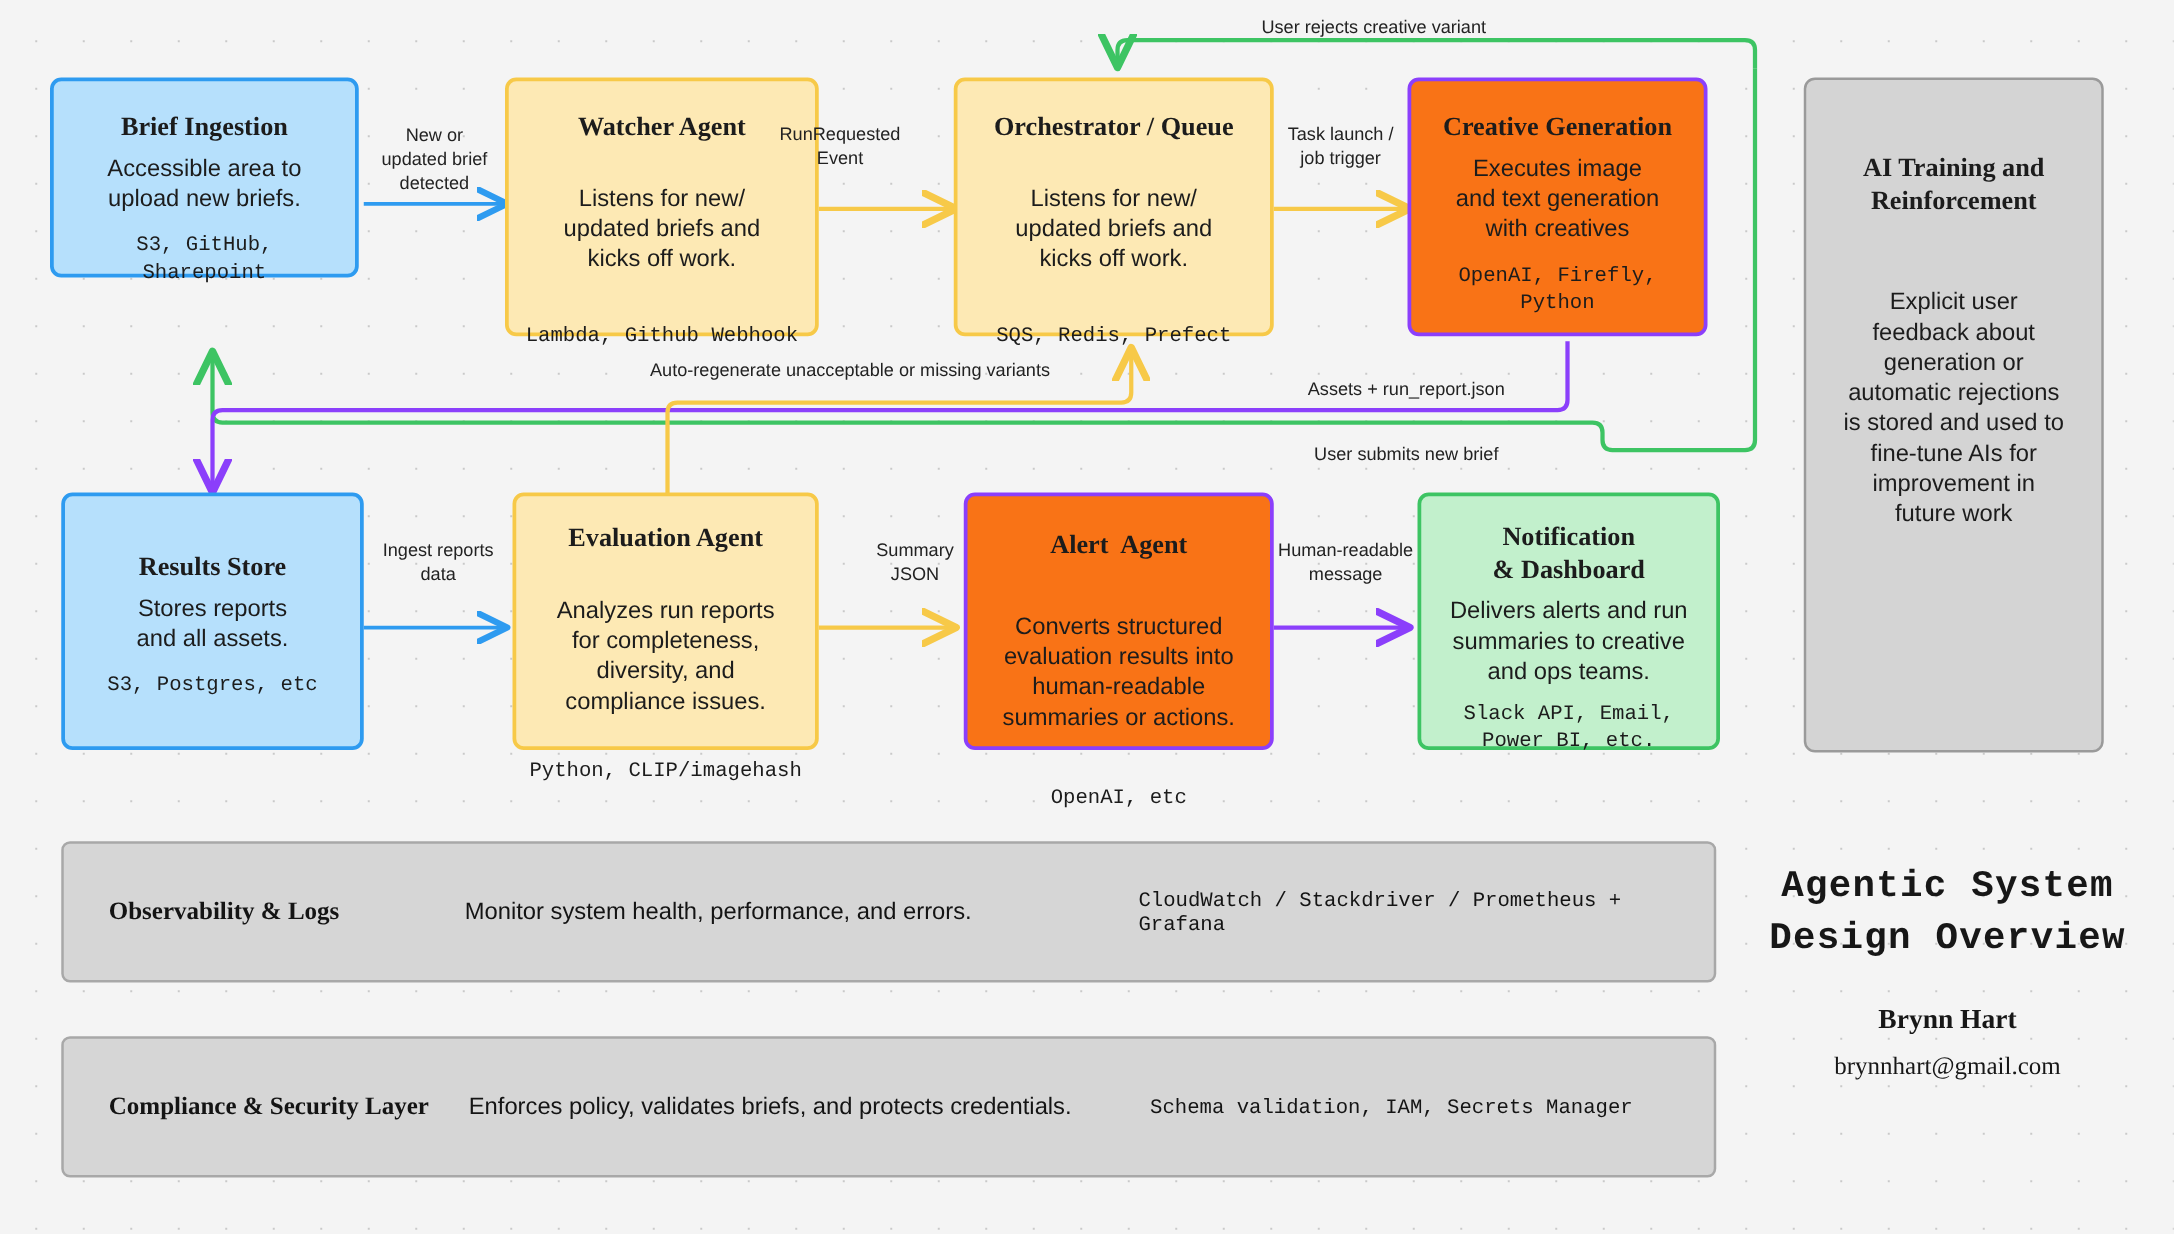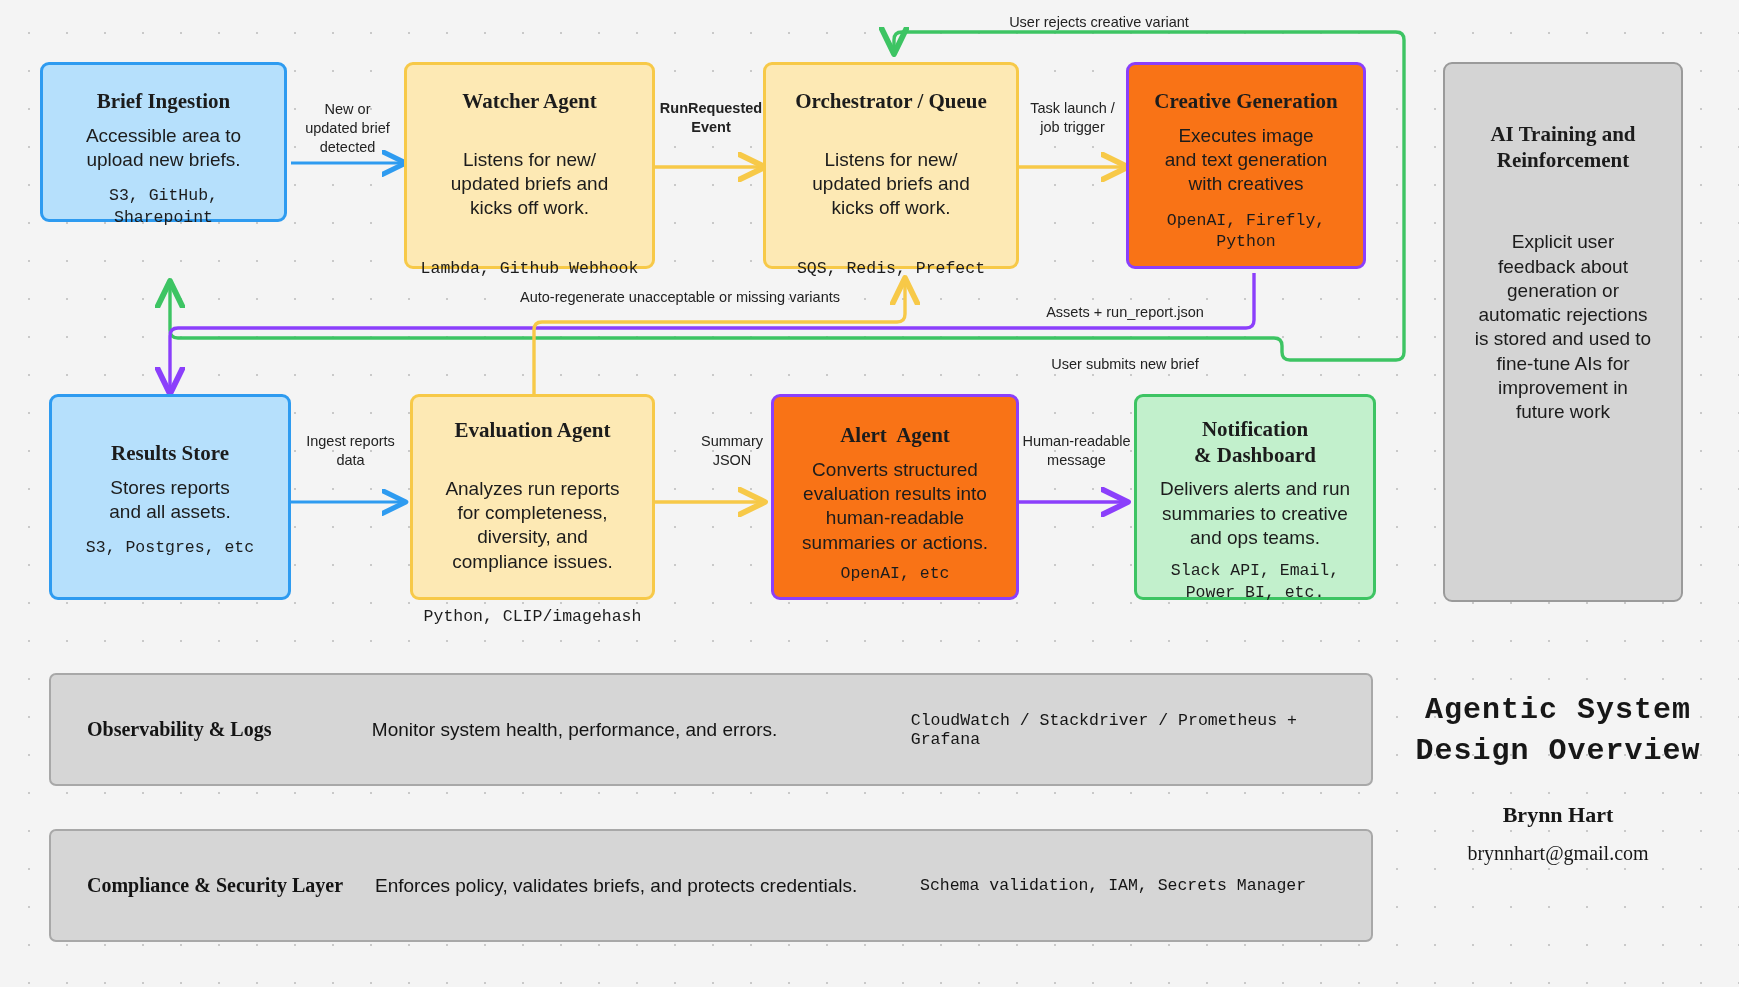--- a/index.html
+++ b/index.html
@@ -195,21 +195,21 @@
 
 <div class="node yellow" style="left:410px;top:394px;width:245px;height:206px;padding:21px 10px 0;">
   <div class="title">Evaluation Agent</div>
   <div class="desc">Analyzes run reports
 for completeness,
 diversity, and
 compliance issues.</div>
   <div class="tech" style="margin-top:8px;">Python, CLIP/imagehash</div>
 </div>
 
-<div class="node purple" style="left:771px;top:394px;width:248px;height:206px;padding:26px 10px 0;">
+<div class="node purple" style="left:771px;top:394px;width:248px;height:206px;padding:26px 10px 0;gap:32px;">
   <div class="title">Alert  Agent</div>
   <div class="desc">Converts structured
 evaluation results into
 human-readable
 summaries or actions.</div>
   <div class="tech" style="margin-top:8px;">OpenAI, etc</div>
 </div>
 
 <div class="node green" style="left:1134px;top:394px;width:242px;height:206px;padding:20px 10px 0;">
   <div class="title">Notification
@@ -217,21 +217,21 @@
   <div class="desc">Delivers alerts and run
 summaries to creative
 and ops teams.</div>
   <div class="tech" style="margin-top:10px;">Slack API, Email,
 Power BI, etc.</div>
 </div>
 
 <div class="edge-label" style="left:291px;top:100px;width:113px;">New or
 updated brief
 detected</div>
-<div class="edge-label" style="left:655px;top:99px;width:112px;font-weight:bold;">RunRequested
+<div class="edge-label" style="left:616px;top:99px;width:112px;">RunRequested
 Event</div>
 <div class="edge-label" style="left:1019px;top:99px;width:107px;">Task launch /
 job trigger</div>
 <div class="edge-label" style="left:944px;top:13px;width:310px;">User rejects creative variant</div>
 <div class="edge-label" style="left:520px;top:288px;width:540px;text-align:left;">Auto-regenerate unacceptable or missing variants</div>
 <div class="edge-label" style="left:1000px;top:303px;width:250px;">Assets + run_report.json</div>
 <div class="edge-label" style="left:1005px;top:355px;width:240px;">User submits new brief</div>
 <div class="edge-label" style="left:291px;top:432px;width:119px;">Ingest reports
 data</div>
 <div class="edge-label" style="left:655px;top:432px;width:108px;padding-left:23px;">Summary

